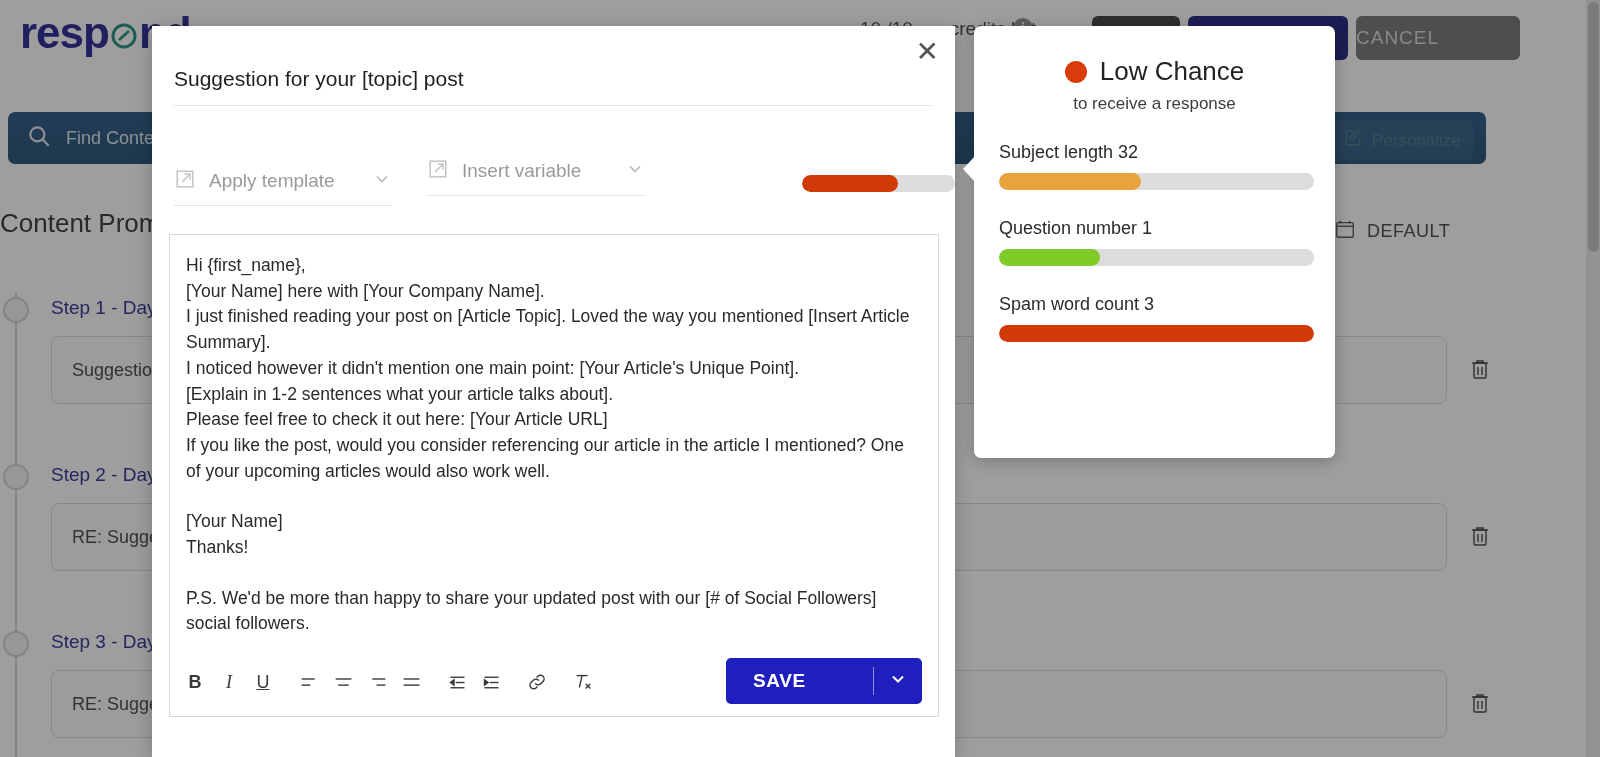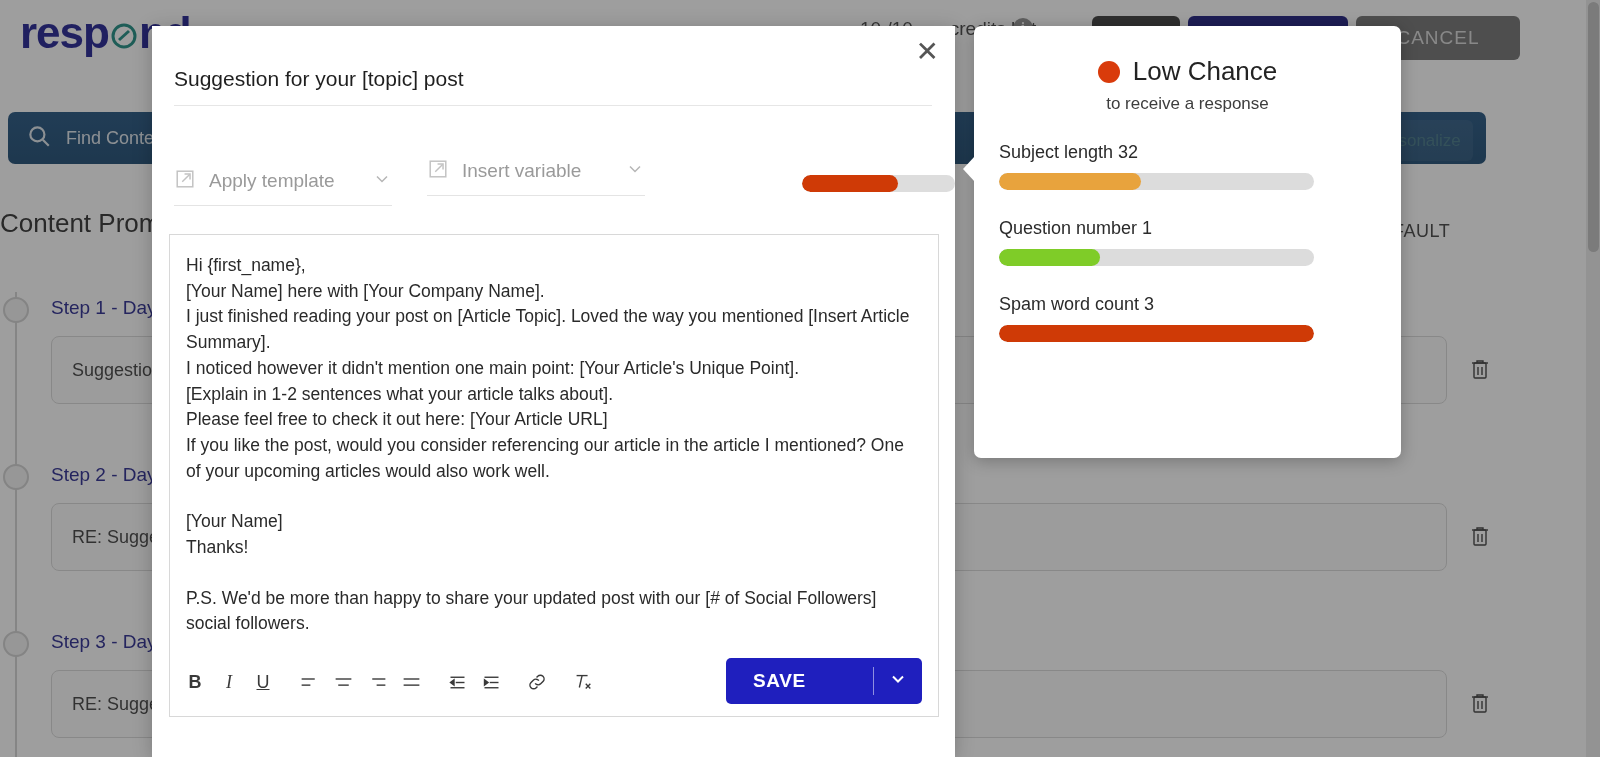--- a/index.html
+++ b/index.html
@@ -47,21 +47,21 @@
     background: #333333; border-radius: 6px;
   }
   .btn-navy {
     position: absolute; left: 1188px; top: 16px; width: 160px; height: 44px;
     background: #141478; border-radius: 6px;
   }
   .btn-cancel {
     position: absolute; left: 1356px; top: 16px; width: 164px; height: 44px;
     background: #6e6e6e; border-radius: 6px;
     color: #d8d8d8; font-size: 19px; letter-spacing: 1px;
-    text-align: center; line-height: 44px;
+    text-align: left; line-height: 44px;
   }
 
   .findbar {
     position: absolute; left: 8px; top: 112px; width: 1478px; height: 52px;
     background: linear-gradient(180deg,#1d4f7c 0%,#16456e 100%);
     border-radius: 7px;
     display: flex; align-items: center; padding: 0 18px;
   }
   .findbar .fb-text { color: #dfe6ec; font-size: 18px; margin-left: 14px; }
   .findbar .fb-right {
@@ -191,21 +191,21 @@
   }
   .save-btn .label {
     flex: 1; color: #fff; font-size: 19px; font-weight: bold;
     letter-spacing: .6px; padding-left: 27px;
   }
   .save-btn .divider { width: 1px; height: 28px; background: #8f8fe0; }
   .save-btn .caret { width: 48px; text-align: center; color: #fff; }
 
   
   .score-popup {
-    position: absolute; left: 974px; top: 26px; width: 427px; height: 432px;
+    position: absolute; left: 974px; top: 26px; width: 361px; height: 432px;
     background: #ffffff; border-radius: 7px;
     box-shadow: 0 3px 16px rgba(0,0,0,0.25);
     padding: 30px 25px 0 25px;
   }
   .score-popup .notch {
     position: absolute; left: -11px; top: 130px;
     width: 0; height: 0;
     border-top: 13px solid transparent;
     border-bottom: 13px solid transparent;
     border-right: 12px solid #ffffff;

